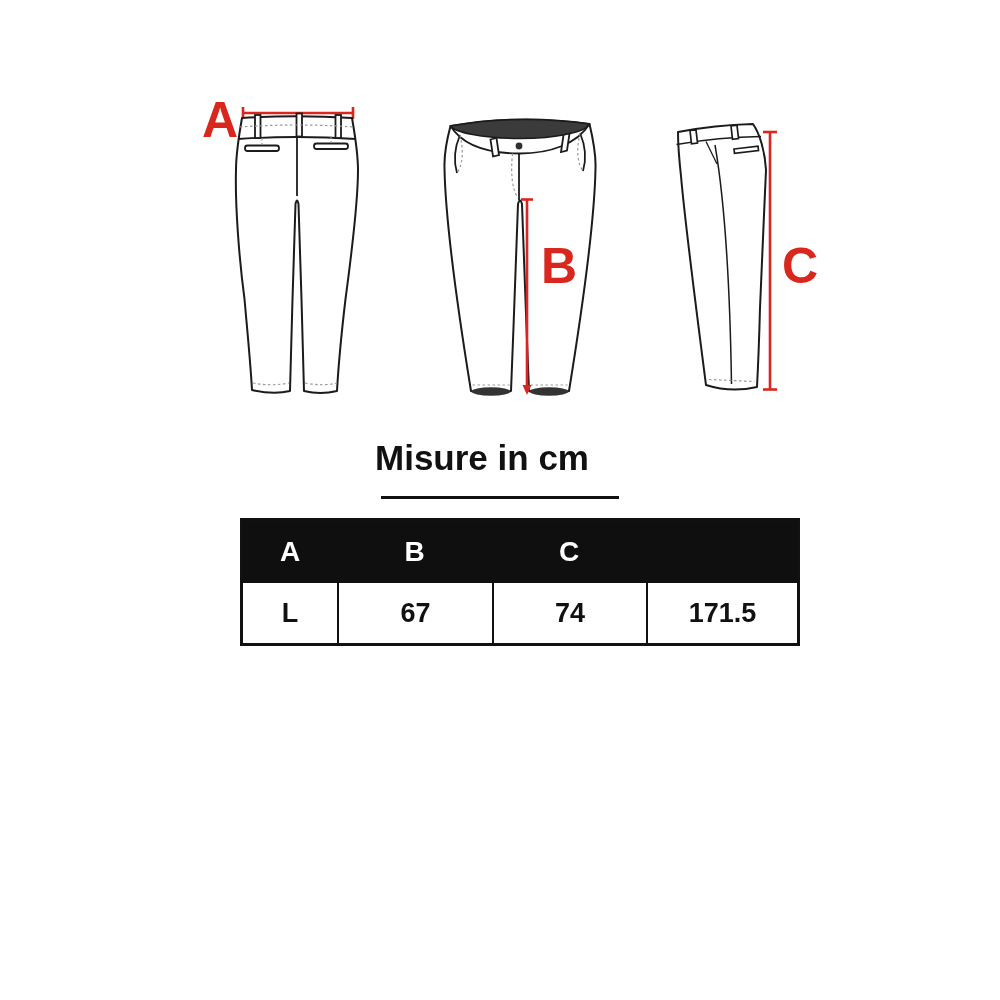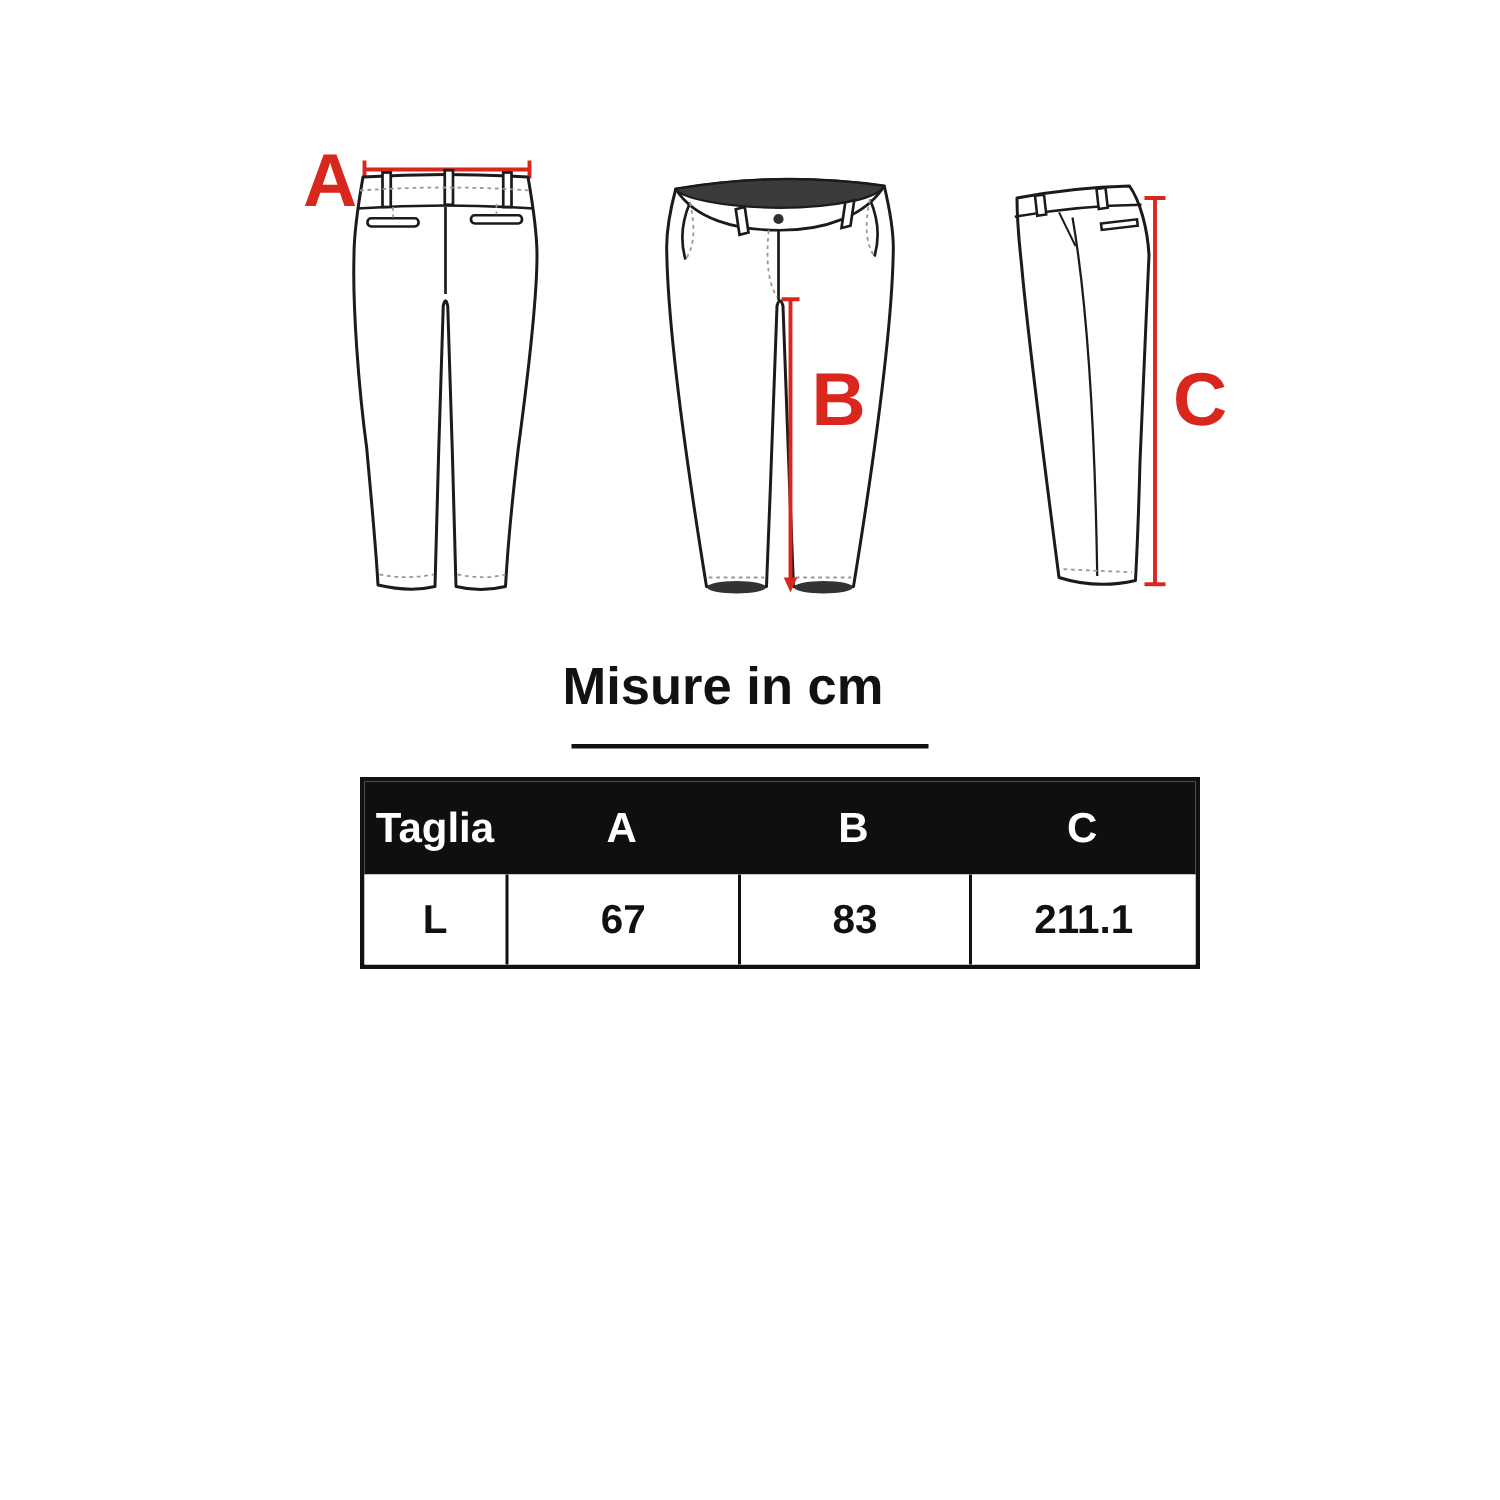--- a/index.html
+++ b/index.html
@@ -162,26 +162,25 @@
       </g>
     </svg>
   </div>
   <span class="measure-letter" style="left:782px;top:241px;">C</span>
 
   <h2 class="guide-title">Misure in cm</h2>
   <div class="title-underline"></div>
 
   <div class="size-table">
     <div class="thead">
-      <div class="th">Taglia</div>
       <div class="th">A</div>
       <div class="th">B</div>
       <div class="th">C</div>
     </div>
     <div class="trow">
       <div class="td">L</div>
       <div class="td">67</div>
-      <div class="td">83</div>
-      <div class="td">211.1</div>
+      <div class="td">74</div>
+      <div class="td">171.5</div>
     </div>
   </div>
 
 </div>
 
 </body></html>

